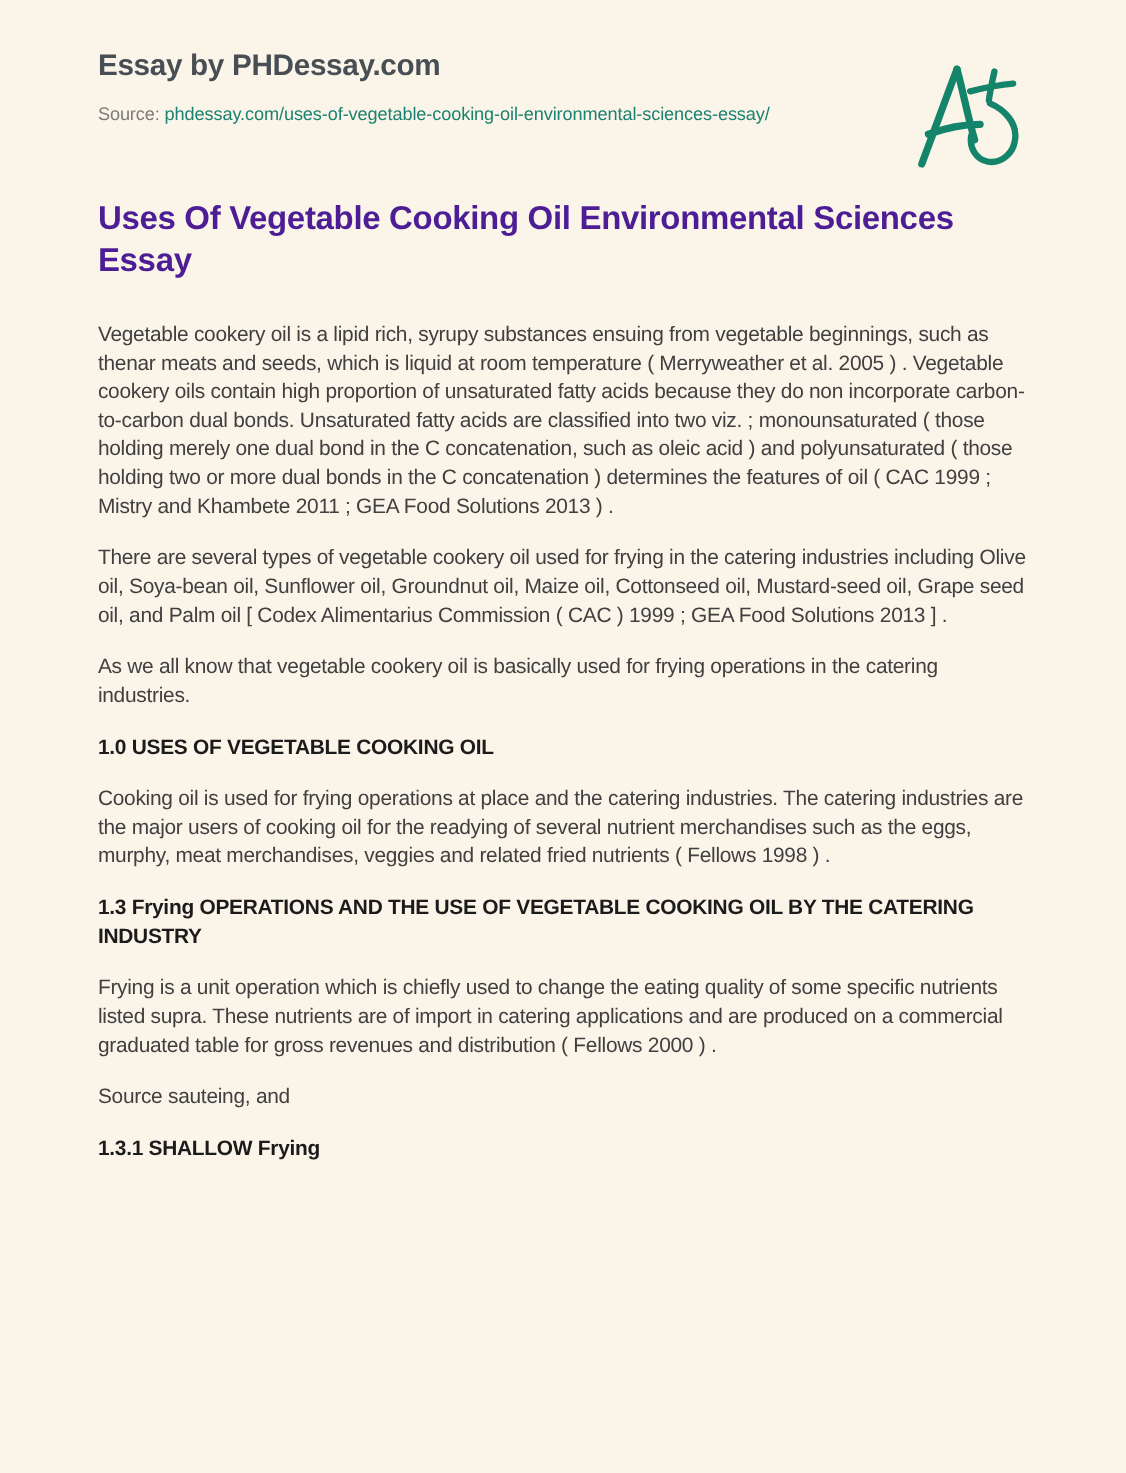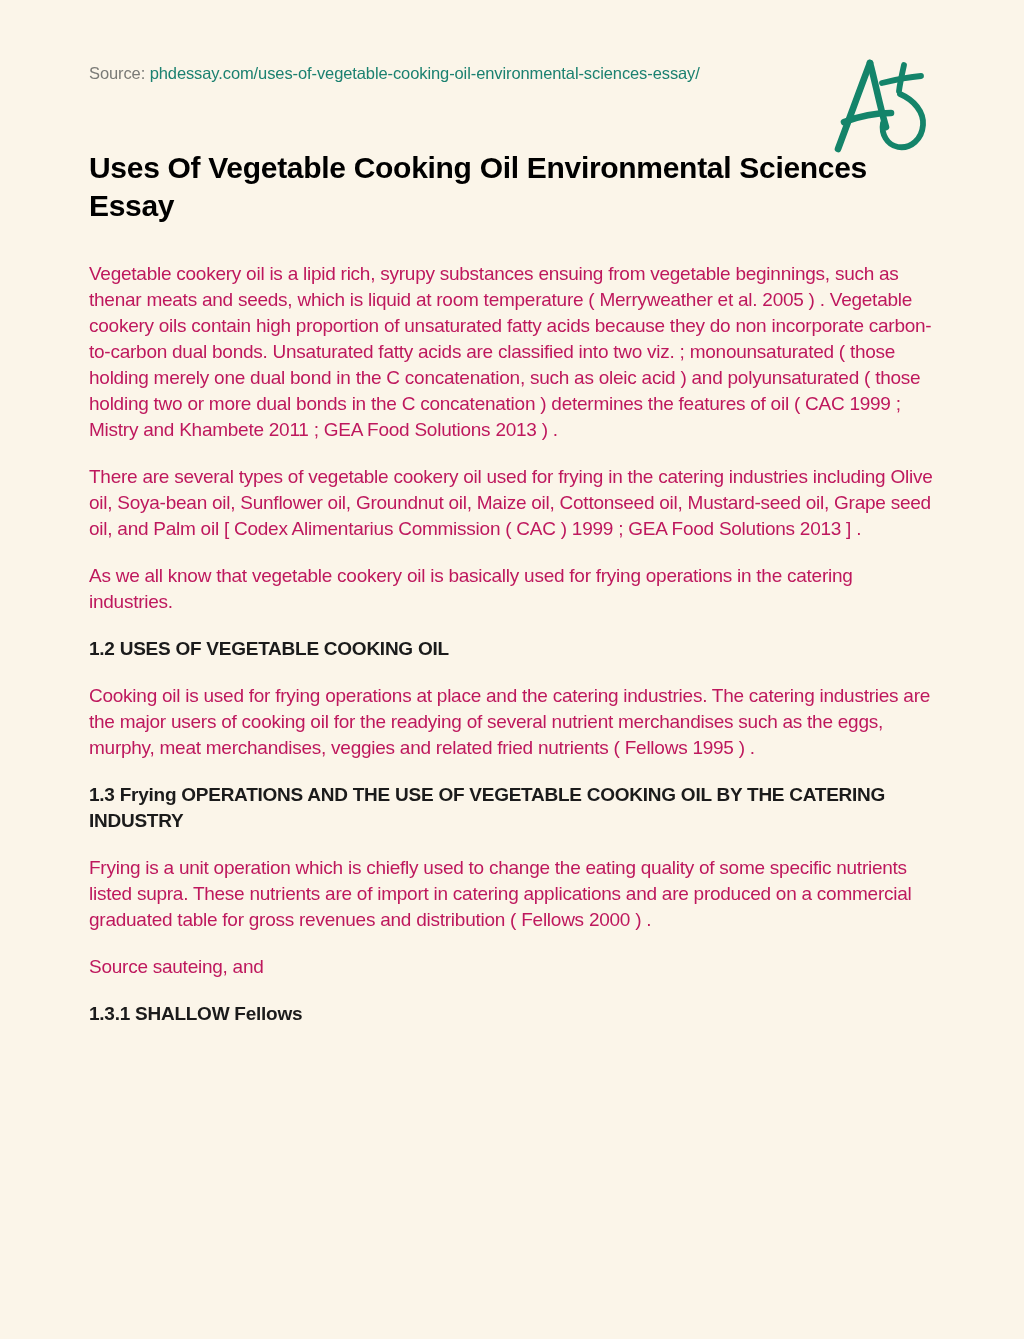--- a/index.html
+++ b/index.html
@@ -43,43 +43,44 @@
     width:100px;
     height:102px;
     color:#14846A;
   }
   .article-title {
     margin:66px 0 0 0;
     max-width:910px;
     font-size:30px;
     line-height:38px;
     font-weight:bold;
-    color:#000000;
+    color:#4c1d95;
     letter-spacing:-0.3px;
   }
   .content {
     margin-top:36px;
     max-width:850px;
   }
   .content p, .content h3 {
     margin:0 0 21px 0;
     font-size:19px;
     line-height:26px;
     letter-spacing:-0.25px;
   }
-  .content p { color:#be185d; font-weight:normal; }
+  .content p { color:#404040; font-weight:normal; }
   .content h3 { color:#1b1b1b; font-weight:bold; }
   .content > :last-child { margin-bottom:0; }
 </style>
 </head>
 <body style="background: rgb(251, 245, 233);">
 
 <div class="page">
 
   <header>
+    <h2 class="brand-title">Essay by PHDessay.com</h2>
     <div class="source-line">
       <span>Source:</span>
       <a class="source-link" style="color: rgb(27, 129, 112); text-align: center;">phdessay.com/uses-of-vegetable-cooking-oil-environmental-sciences-essay/</a>
     </div>
     <span class="logo" style="color: rgb(20, 132, 106);">
       <svg viewBox="0 0 100 96" width="100" height="102" fill="none" stroke="currentColor" stroke-linecap="round" stroke-linejoin="round">
 
         <path d="M40,4 C33,22 20,58 8,90" stroke-width="6.6"></path>
         <path d="M40,4 C45,22 50,48 56,68" stroke-width="6.6"></path>
         <path d="M14,63 C30,57 47,54 61,54" stroke-width="6.6"></path>
@@ -91,21 +92,21 @@
       </svg>
     </span>
   </header>
 
   <h1 class="article-title">Uses Of Vegetable Cooking Oil Environmental Sciences Essay</h1>
 
   <main class="content">
     <p>Vegetable cookery oil is a lipid rich, syrupy substances ensuing from vegetable beginnings, such as thenar meats and seeds, which is liquid at room temperature ( Merryweather et al. 2005 ) . Vegetable cookery oils contain high proportion of unsaturated fatty acids because they do non incorporate carbon-to-carbon dual bonds. Unsaturated fatty acids are classified into two viz. ; monounsaturated ( those holding merely one dual bond in the C concatenation, such as oleic acid ) and polyunsaturated ( those holding two or more dual bonds in the C concatenation ) determines the features of oil ( CAC 1999 ; Mistry and Khambete 2011 ; GEA Food Solutions 2013 ) .</p>
     <p>There are several types of vegetable cookery oil used for frying in the catering industries including Olive oil, Soya-bean oil, Sunflower oil, Groundnut oil, Maize oil, Cottonseed oil, Mustard-seed oil, Grape seed oil, and Palm oil [ Codex Alimentarius Commission ( CAC ) 1999 ; GEA Food Solutions 2013 ] .</p>
     <p>As we all know that vegetable cookery oil is basically used for frying operations in the catering industries.</p>
-    <h3>1.2 USES OF VEGETABLE COOKING OIL</h3>
-    <p>Cooking oil is used for frying operations at place and the catering industries. The catering industries are the major users of cooking oil for the readying of several nutrient merchandises such as the eggs, murphy, meat merchandises, veggies and related fried nutrients ( Fellows 1995 ) .</p>
+    <h3>1.0 USES OF VEGETABLE COOKING OIL</h3>
+    <p>Cooking oil is used for frying operations at place and the catering industries. The catering industries are the major users of cooking oil for the readying of several nutrient merchandises such as the eggs, murphy, meat merchandises, veggies and related fried nutrients ( Fellows 1998 ) .</p>
     <h3>1.3 Frying OPERATIONS AND THE USE OF VEGETABLE COOKING OIL BY THE CATERING INDUSTRY</h3>
     <p>Frying is a unit operation which is chiefly used to change the eating quality of some specific nutrients listed supra. These nutrients are of import in catering applications and are produced on a commercial graduated table for gross revenues and distribution ( Fellows 2000 ) .</p>
     <p>Source sauteing, and</p>
-    <h3>1.3.1 SHALLOW Fellows</h3>
+    <h3>1.3.1 SHALLOW Frying</h3>
   </main>
 
 </div>
 
 </body></html>

